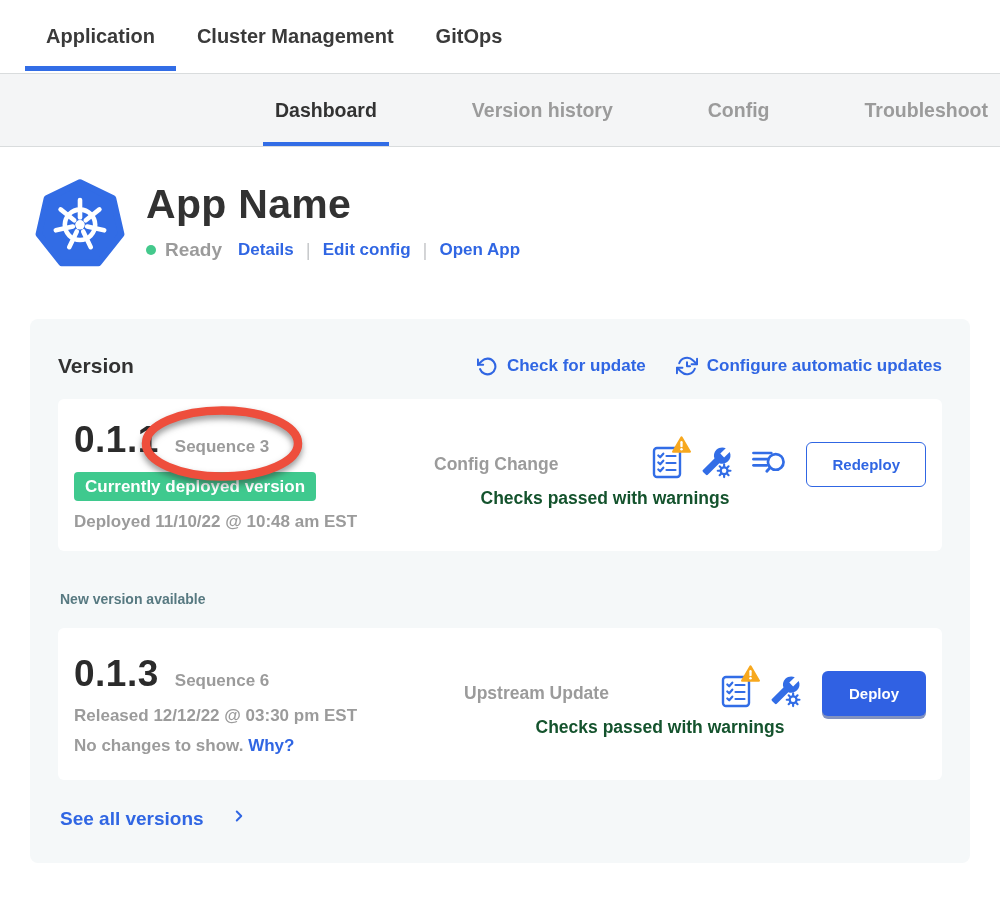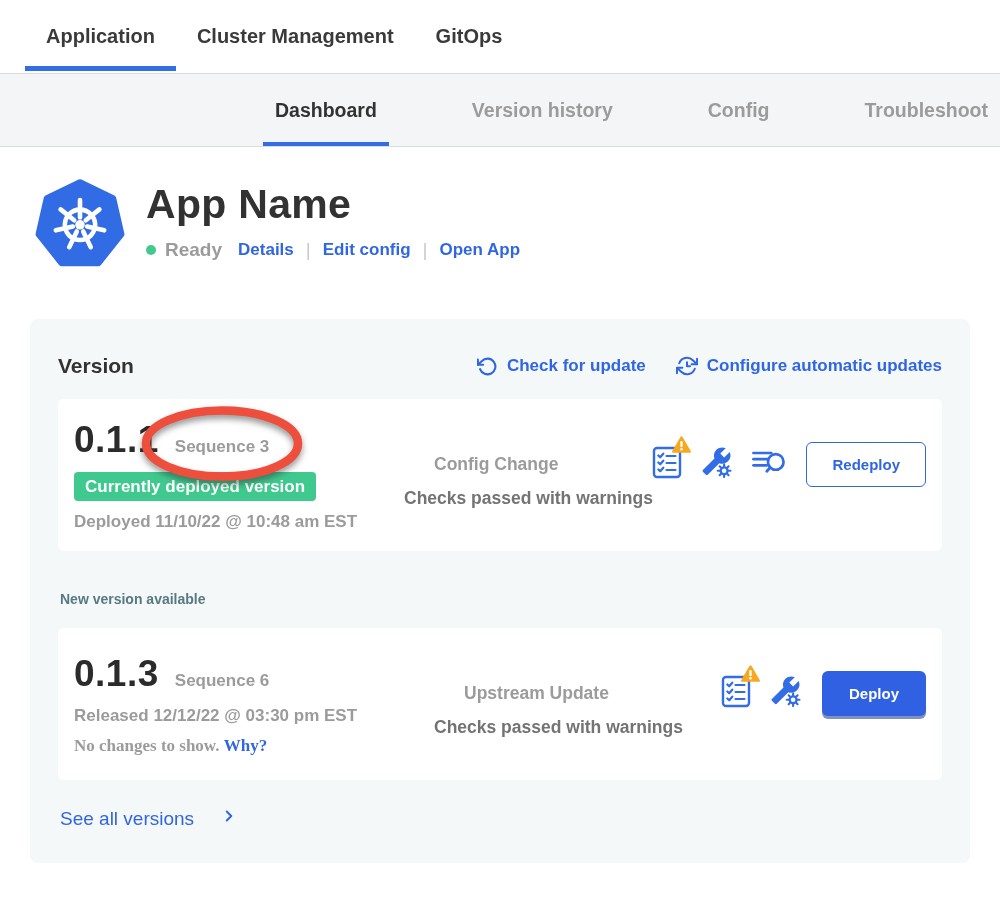--- a/index.html
+++ b/index.html
@@ -45,39 +45,39 @@
   .vinfo { width:330px; flex:0 0 auto; }
   .vinfo.wide { width:360px; }
   .vline { display:flex; align-items:baseline; gap:16px; }
   .vnum { font-size:37px; font-weight:800; color:#2b2b2b; letter-spacing:.5px; }
   .vseq { font-size:17px; font-weight:600; color:#9b9b9b; position:relative; }
   .annot { position:absolute; left:50%; top:50%; transform:translate(-50%,-54%);
     pointer-events:none; filter:drop-shadow(0 4px 3px rgba(45,45,45,.5)); }
   .badge { display:inline-block; background:#3fc98e; color:#fff; font-size:17px; font-weight:700;
     padding:5px 11px 4px; border-radius:4px; margin-top:11px; }
   .vmeta { color:#9b9b9b; font-size:17px; font-weight:600; margin-top:11px; }
-  .vchanges { color:#9b9b9b; font-size:17px; font-weight:600; margin-top:10px;font-family:Liberation Serif, serif; }
+  .vchanges { color:#9b9b9b; font-size:17px; font-weight:600; margin-top:10px; }
   .why-link { color:#3066e3; font-weight:700; cursor:pointer; text-decoration:none; }
   .vright { flex:1; display:flex; flex-direction:column; justify-content:center; }
   .vr-top { display:flex; align-items:center; }
   .source-label { color:#9b9b9b; font-size:17.5px; font-weight:700; margin-left:30px; white-space:nowrap; }
   .icon-row { display:flex; align-items:center; gap:18px; margin-left:auto; margin-right:20px; }
   .icon-row .ic { position:relative; display:block; cursor:pointer; }
   .tri { position:absolute; top:-9px; right:-9px; }
   .btn { font-family:"Liberation Sans",sans-serif; font-size:15px; font-weight:700;
     border-radius:6px; cursor:pointer; }
   .btn.outline { background:#fff; color:#3066e3; border:1.5px solid #3066e3; padding:13px 25px; }
   .btn.solid { background:#3061e3; color:#fff; border:none; padding:14px 27px;
     box-shadow:0 3px 0 rgba(27,56,140,.55); }
-  .vr-warn { text-align:left; margin-top:1px; color:#737373; font-size:17.5px; font-weight:700; }
+  .vr-warn { text-align:center; margin-top:1px; color:#14532d; font-size:17.5px; font-weight:700; }
   .warn-1 { padding-right:120px; }
   .warn-2 { padding-right:40px; }
   .new-ver { font-size:14px; font-weight:700; color:#577981; margin:40px 0 0 2px; }
   .see-all { display:inline-flex; align-items:center; gap:26px; margin-top:27px; margin-left:2px;
-    color:#3066e3; font-size:19px; font-weight:400; cursor:pointer; text-decoration:none;justify-content:center; }
+    color:#3066e3; font-size:19px; font-weight:700; cursor:pointer; text-decoration:none;justify-content:center; }
 </style>
 </head>
 <body>
 
 <nav class="top-nav">
   <div class="top-nav-item active">Application</div>
   <div class="top-nav-item">Cluster Management</div>
   <div class="top-nav-item">GitOps</div>
 </nav>
 

